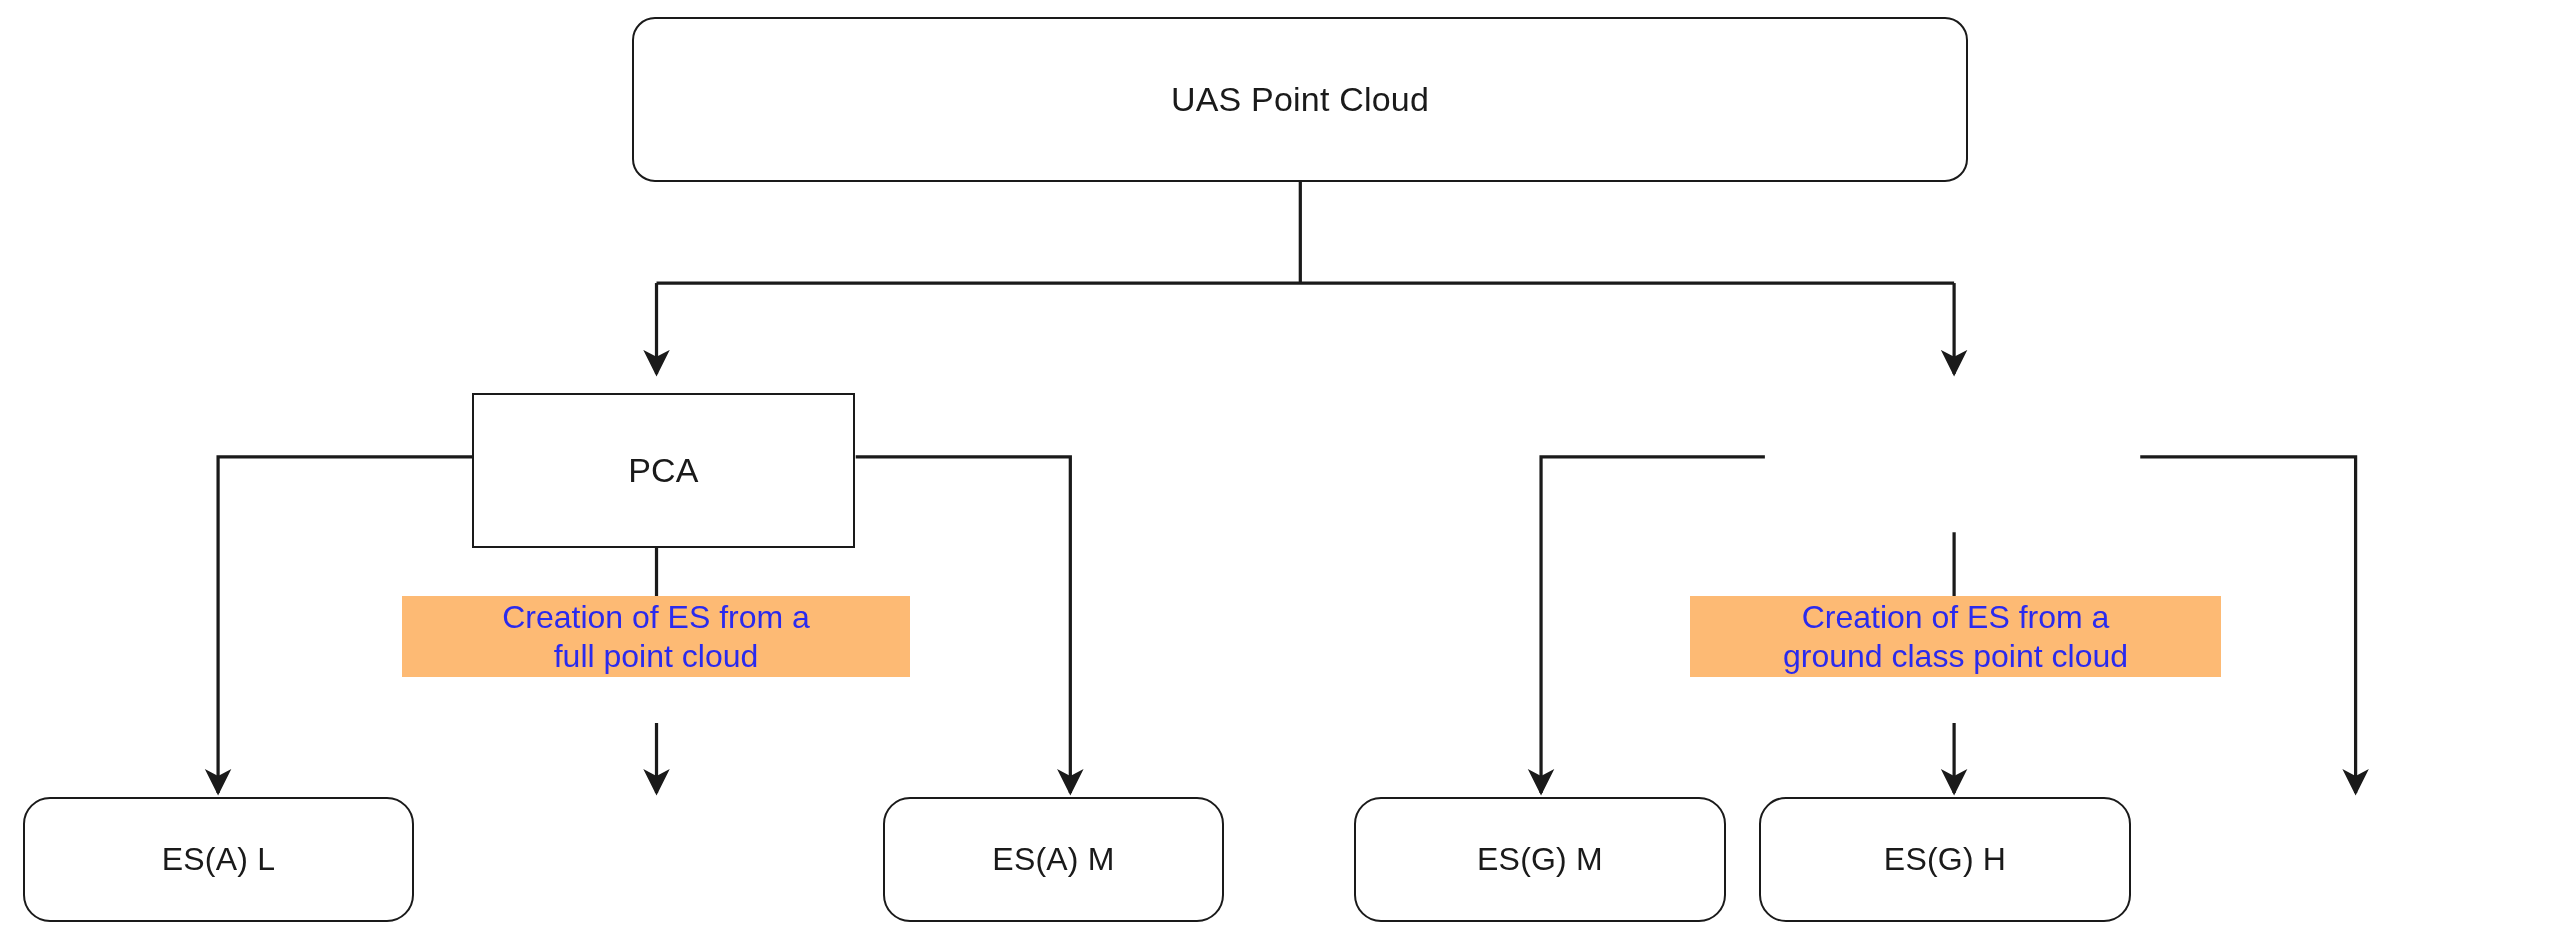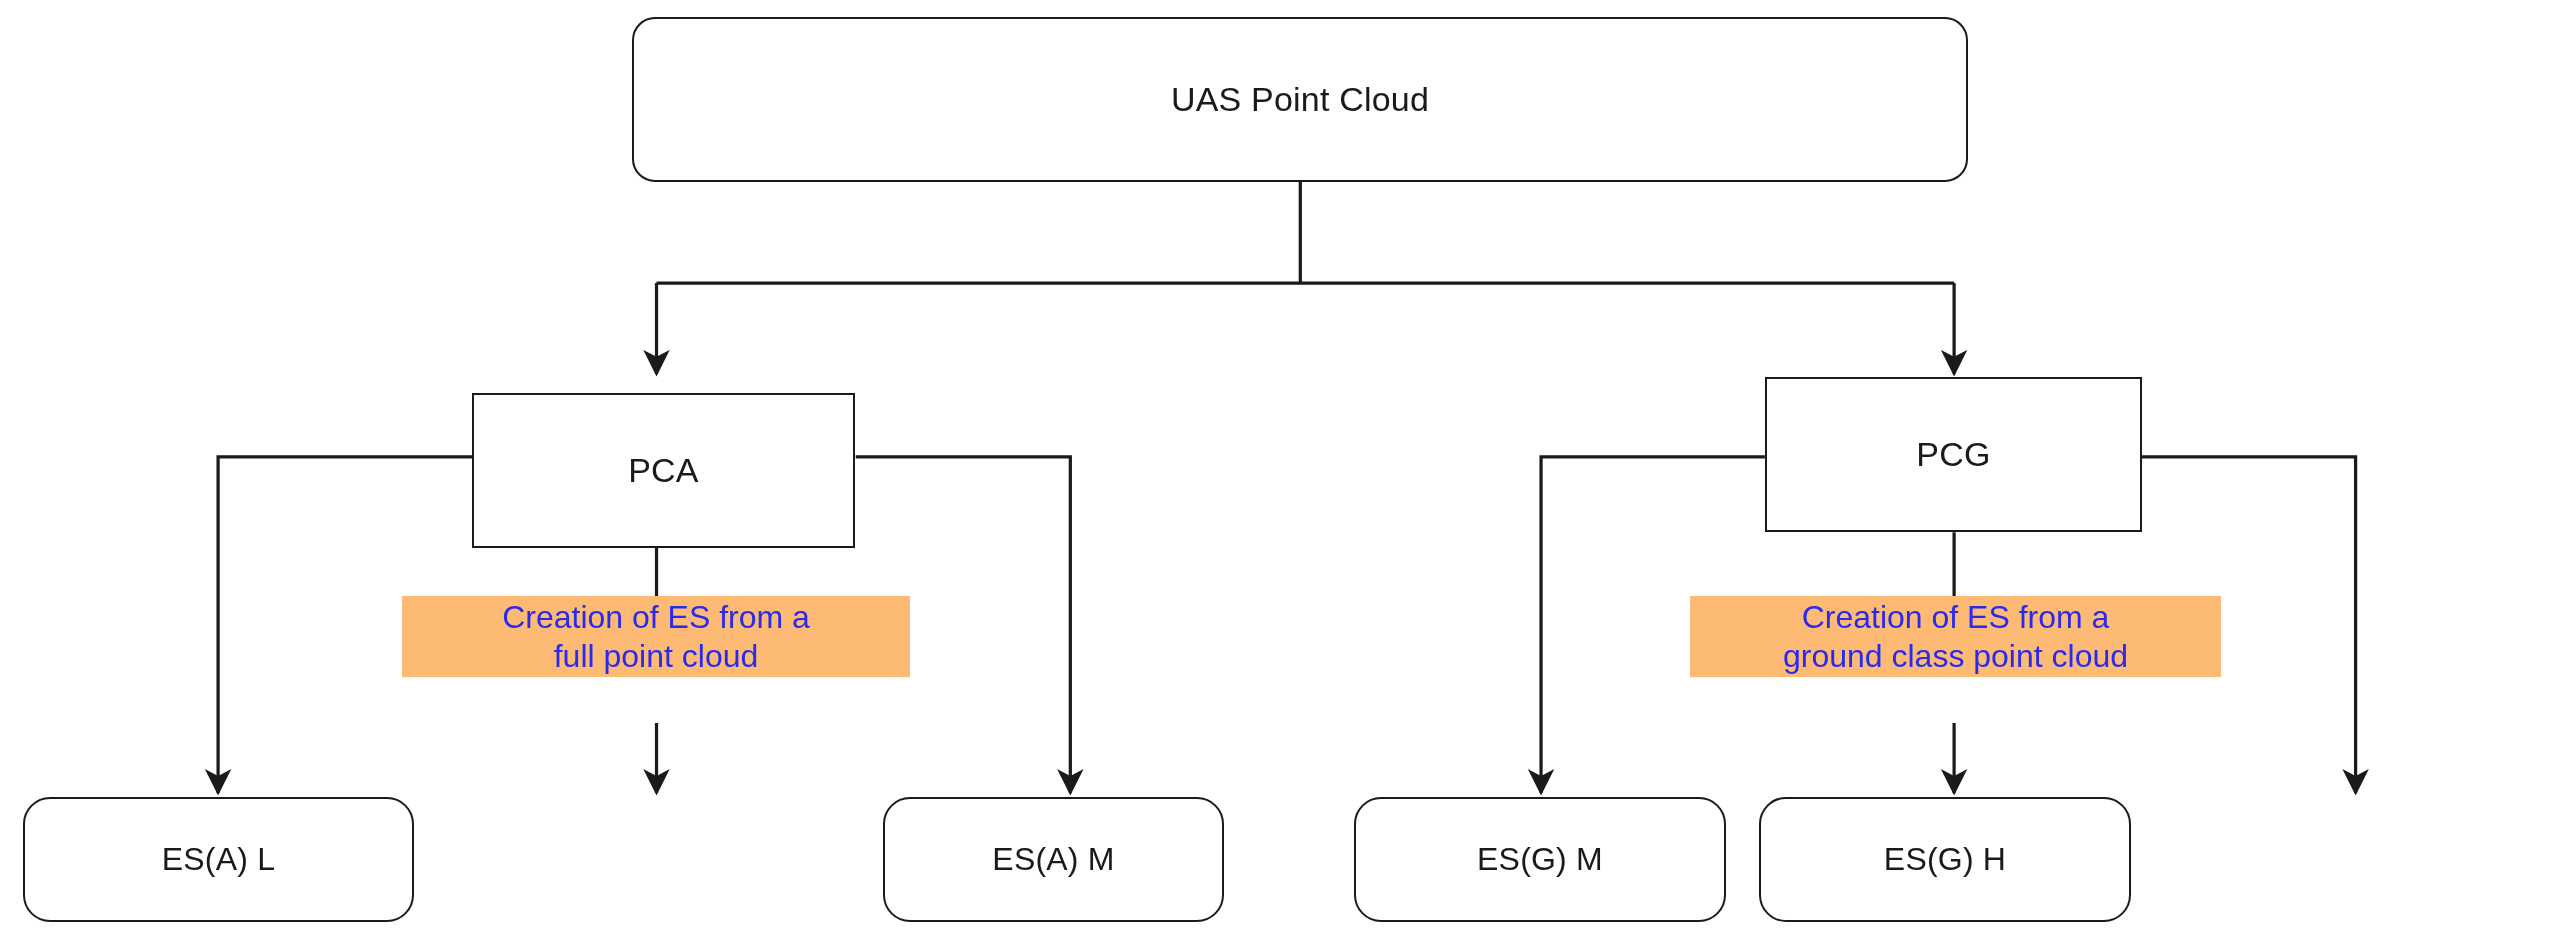--- a/index.html
+++ b/index.html
@@ -91,23 +91,20 @@
   </svg>
 
   <div class="node root" style="left:632px; top:17px; width:1336px; height:165px;">
     <span>UAS Point Cloud</span>
   </div>
 
   <div class="node mid" style="left:472px; top:377px; width:383px; height:155px;margin-top:16px;">
     <span>PCA</span>
   </div>
 
-  <div class="node mid" style="left:1765px; top:377px; width:377px; height:155px;">
-    <span>PCG</span>
-  </div>
 
   <div class="edge-label" style="left:402px; top:596px; width:508px;">Creation of ES from a
 full point cloud</div>
 
   <div class="edge-label" style="left:1690px; top:596px; width:531px;">Creation of ES from a
 ground class point cloud</div>
 
   <div class="node leaf" style="left:23px; top:797px; width:391px; height:125px;">
     <span>ES(A) L</span>
   </div>

